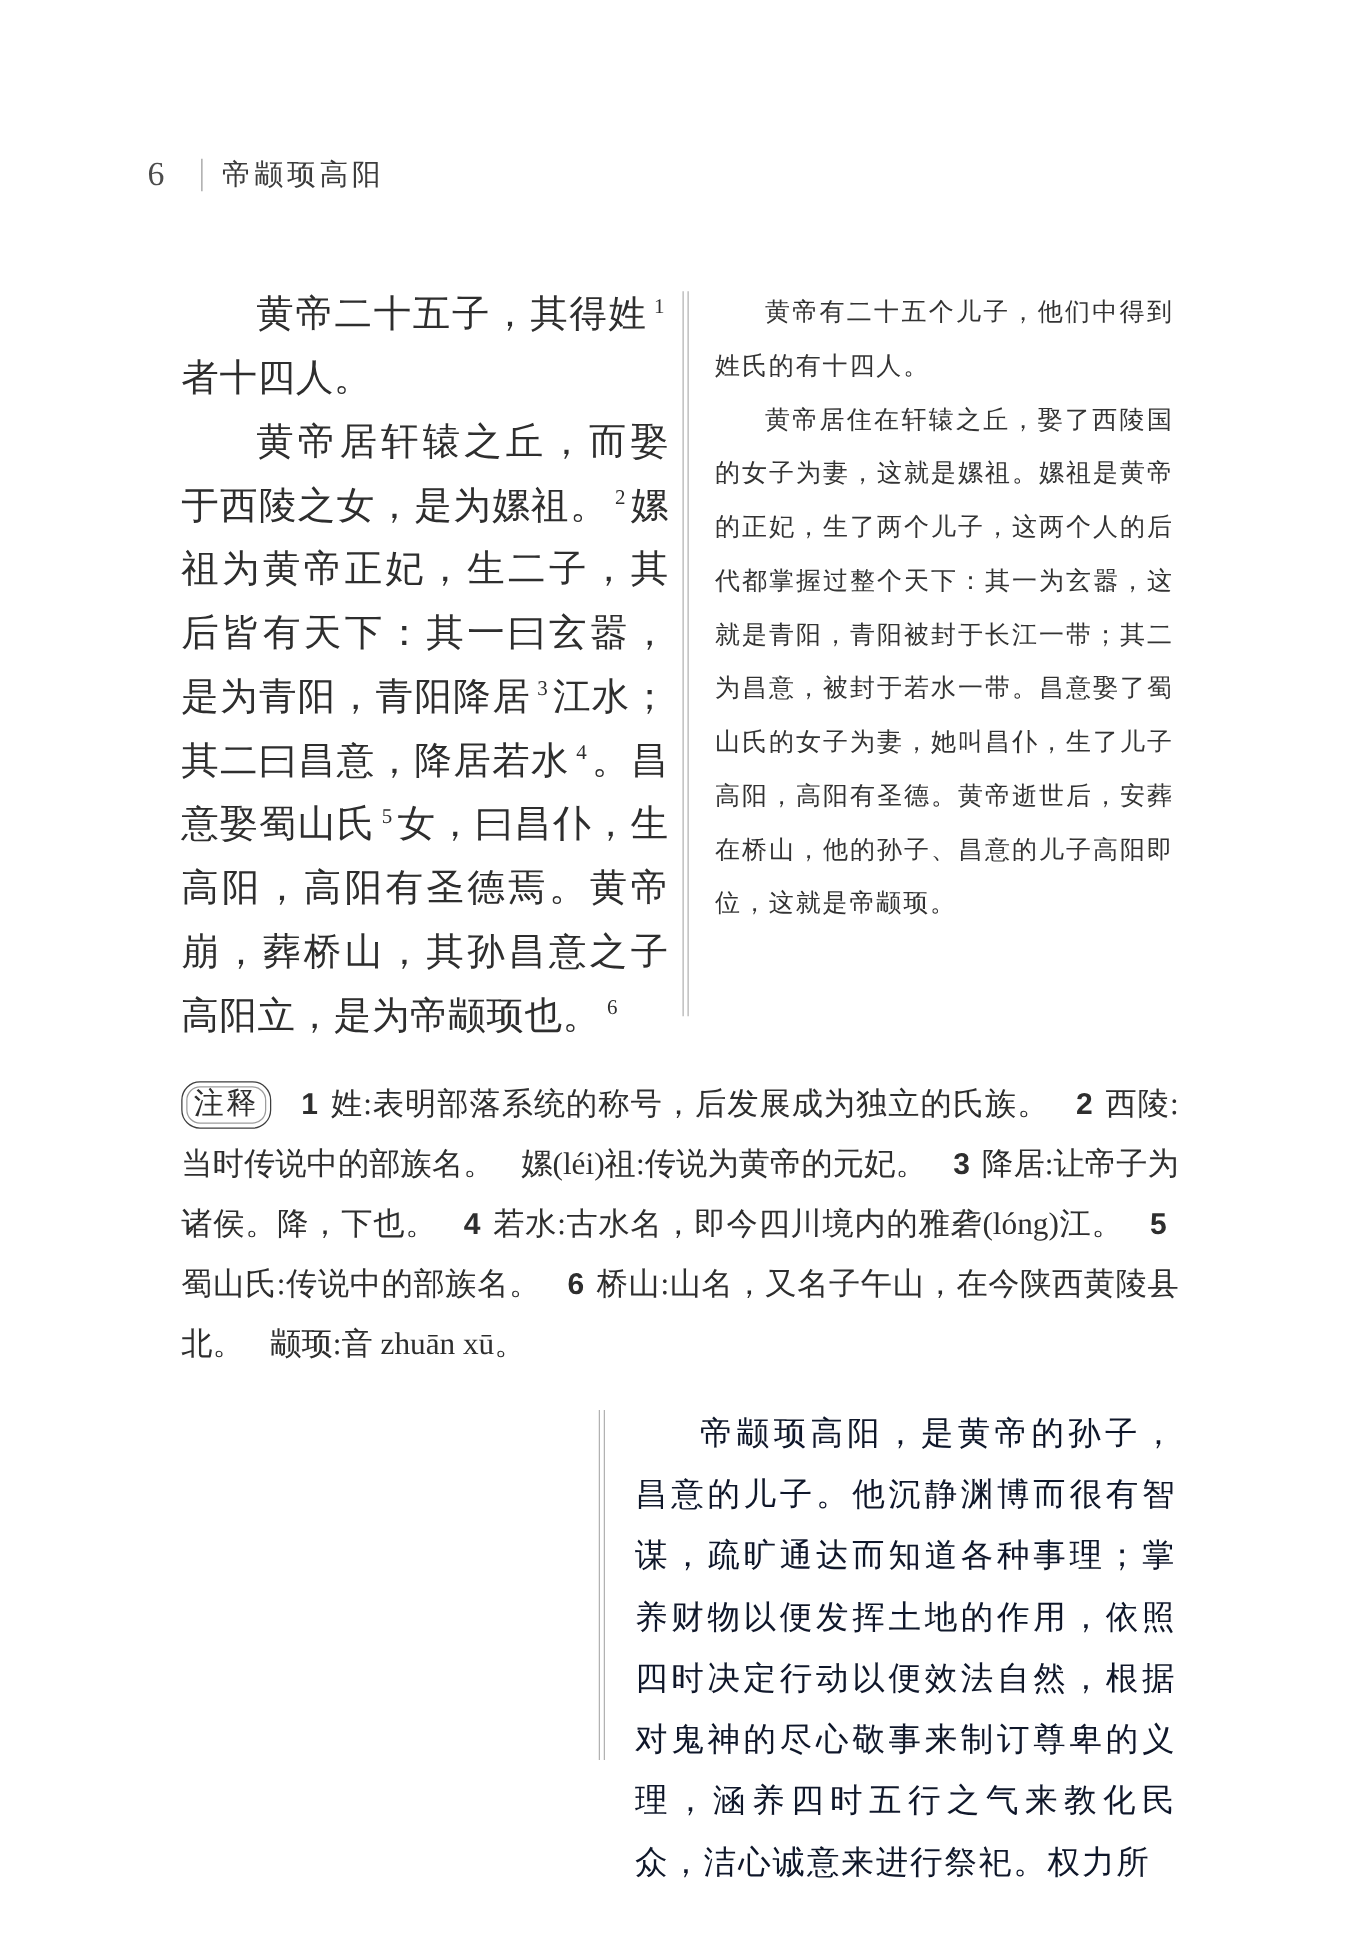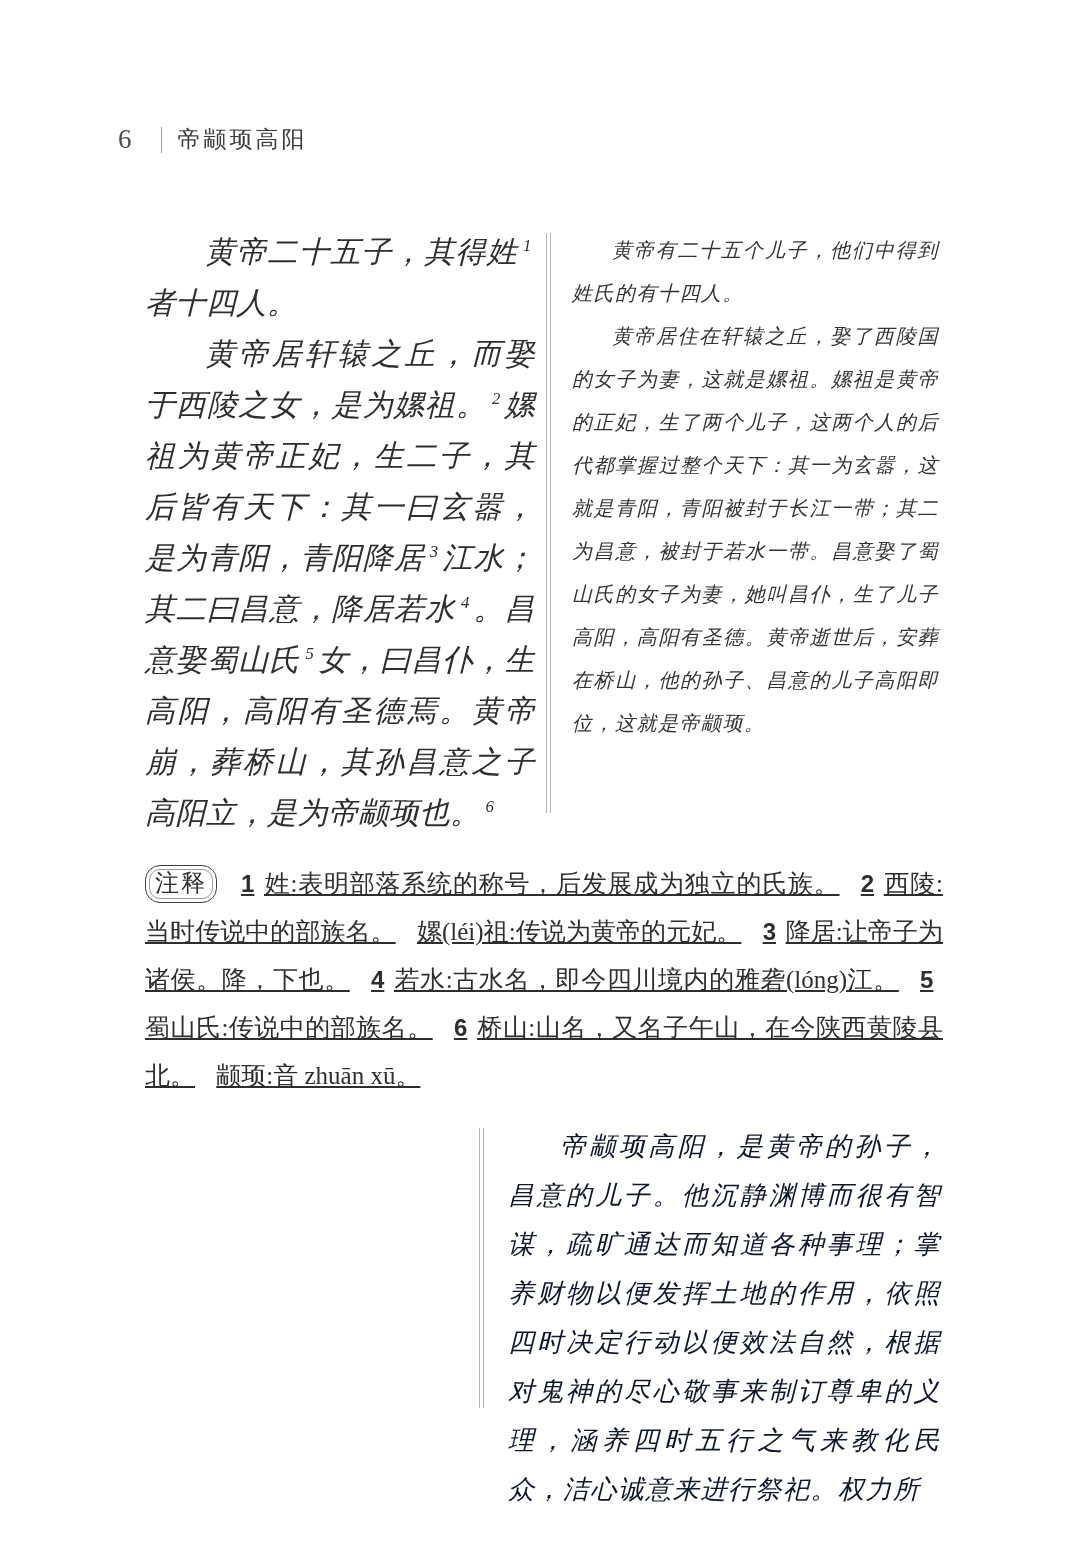--- a/index.html
+++ b/index.html
@@ -12,21 +12,21 @@
   
   .running-header{
     position:absolute;left:118px;top:124px;
     display:flex;align-items:center;
   }
   .page-number{font-size:27px;color:#4c4c4c;letter-spacing:1px;}
   .header-rule{width:1px;height:26px;background:#9a9a9a;margin:0 16px 0 28px;}
   .header-title{font-size:23px;color:#3c3c3c;letter-spacing:3px;}
   
   p{margin:0;text-align:justify;}
-  .indent p{text-indent:2em;font-style:italic;}
+  .indent p{text-indent:2em;}
   sup{
     font-size:0.56em;vertical-align:super;line-height:0;
     margin:0 3px 0 5px;color:#2e2e2e;
   }
   
   .classical-top{
     position:absolute;left:145px;top:226px;width:390px;
     font-size:30px;line-height:51px;letter-spacing:0.5px;
   }
   .divider-top{
@@ -42,21 +42,21 @@
     position:absolute;left:145px;top:860px;width:798px;
     font-size:25px;line-height:48px;color:#2e2e2e;text-align:justify;
   }
   .notes-label{
     float:left;margin:5px 24px 0 0;
     border:1.6px solid #3e3e3e;border-radius:15px;
     outline:1px solid #9d9d9d;outline-offset:-5px;
     padding:0px 9px 2px 9px;
     font-size:24px;line-height:34px;letter-spacing:2px;color:#2e2e2e;
   }
-  .note-entry{margin-right:0.85em;text-decoration:underline;}
+  .note-entry{margin-right:0.85em;}
   .note-num{font-family:"Liberation Sans","DejaVu Sans",sans-serif;font-weight:bold;margin-right:0.4em;font-size:24px;}
   
   .classical-bottom{
     position:absolute;left:145px;top:1120px;width:323px;
     font-size:30px;line-height:52px;letter-spacing:0.5px;
   }
   .divider-bottom{
     position:absolute;left:479px;top:1128px;height:280px;width:3px;
     border-left:1.7px solid #b2b2b2;border-right:1.7px solid #b2b2b2;
   }

